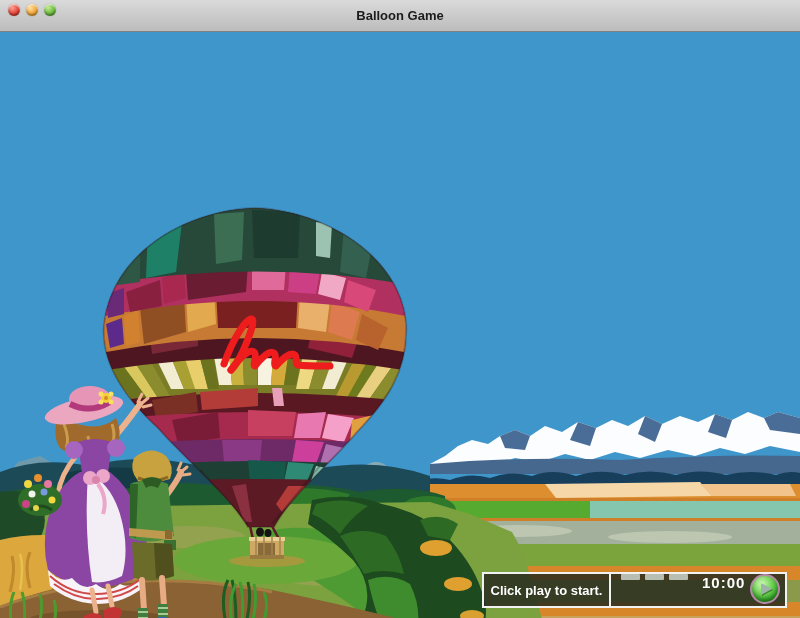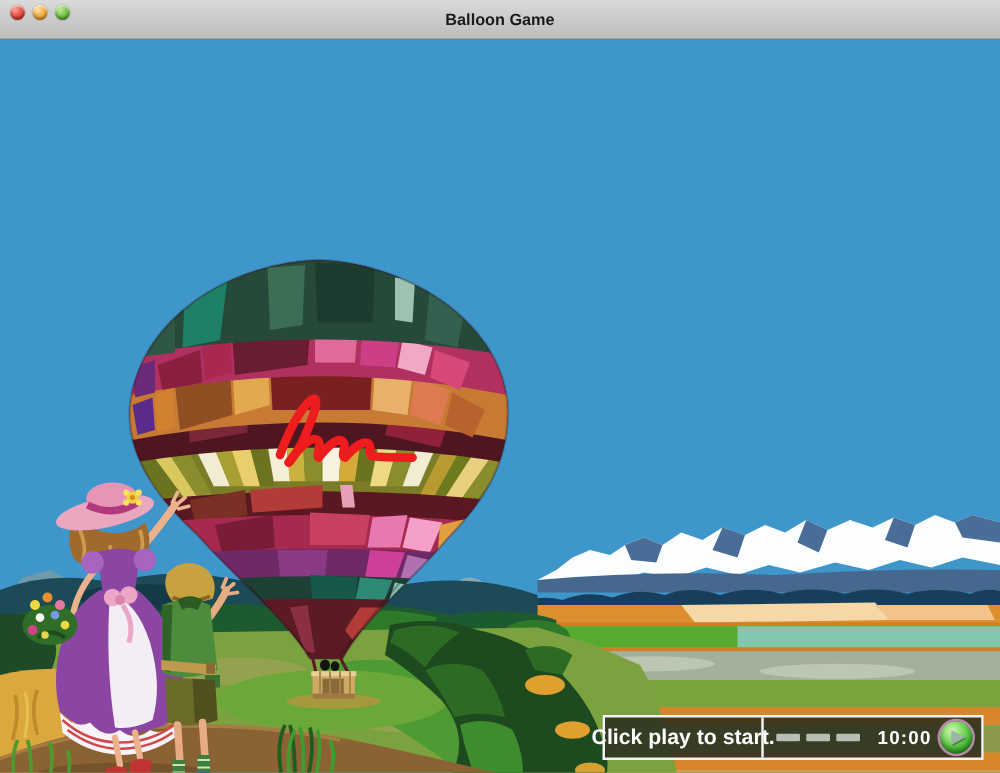--- a/index.html
+++ b/index.html
@@ -11,23 +11,23 @@
   .light.close{background:radial-gradient(circle at 35% 30%,#ffa093,#e2463a 55%,#9c1708)}
   .light.min{background:radial-gradient(circle at 35% 30%,#ffe2a2,#f0a63c 55%,#aa6c0e)}
   .light.zoom{background:radial-gradient(circle at 35% 30%,#c2ec92,#6cbb3f 55%,#2e7a12)}
   .title{font-size:13px;font-weight:bold;color:#1b1b1b}
   
   .stage{position:relative;width:800px;height:598px}
   svg.scene{position:absolute;left:0;top:0;display:block}
   
   .bar{position:absolute;left:482px;top:540px;width:305px;height:36px;box-sizing:border-box;border:2px solid #f2f2f2;background:rgba(40,43,30,.85);display:flex;align-items:stretch}
   .bar-left{width:125px;display:flex;align-items:center;justify-content:center}
-  .bar-msg{color:#fff;font-size:17px;font-weight:bold;white-space:nowrap}
+  .bar-msg{color:#fff;font-size:13px;font-weight:bold;white-space:nowrap}
   .bar-div{width:2px;background:#f2f2f2}
-  .bar-right{flex:1;display:flex;align-items:center;padding:0 5px 0 10px}
+  .bar-right{flex:1;display:flex;padding:0 5px 0 10px}
   .dash{width:19px;height:6px;background:#b9beb2;margin-right:5px;border-radius:1px}
   .timer{color:#fff;font-weight:bold;font-size:15px;margin-left:9px;letter-spacing:1px}
   .play{margin-left:auto;width:30px;height:30px;border-radius:50%;border:2px solid #b588aa;background:radial-gradient(circle at 38% 30%,#cdf7b6,#7fd963 35%,#35ae27 70%,#15710f);display:flex;align-items:center;justify-content:center;cursor:pointer;padding:0;box-shadow:inset 0 -3px 4px rgba(0,0,0,.35)}
   .tri{width:0;height:0;border-left:11px solid #9db4a6;border-top:6.5px solid transparent;border-bottom:6.5px solid transparent;margin-left:3px;filter:drop-shadow(1px 1px 0 rgba(0,40,0,.45))}
 </style>
 </head>
 <body>
 
 <div class="titlebar">
   <div class="lights">

